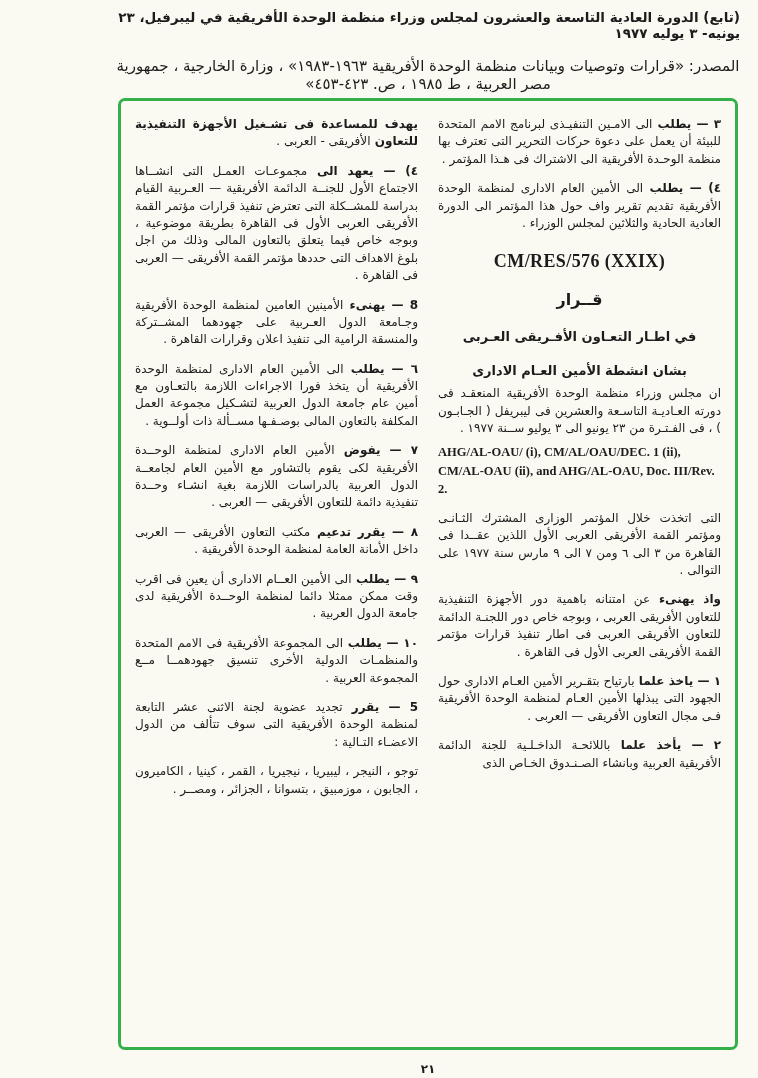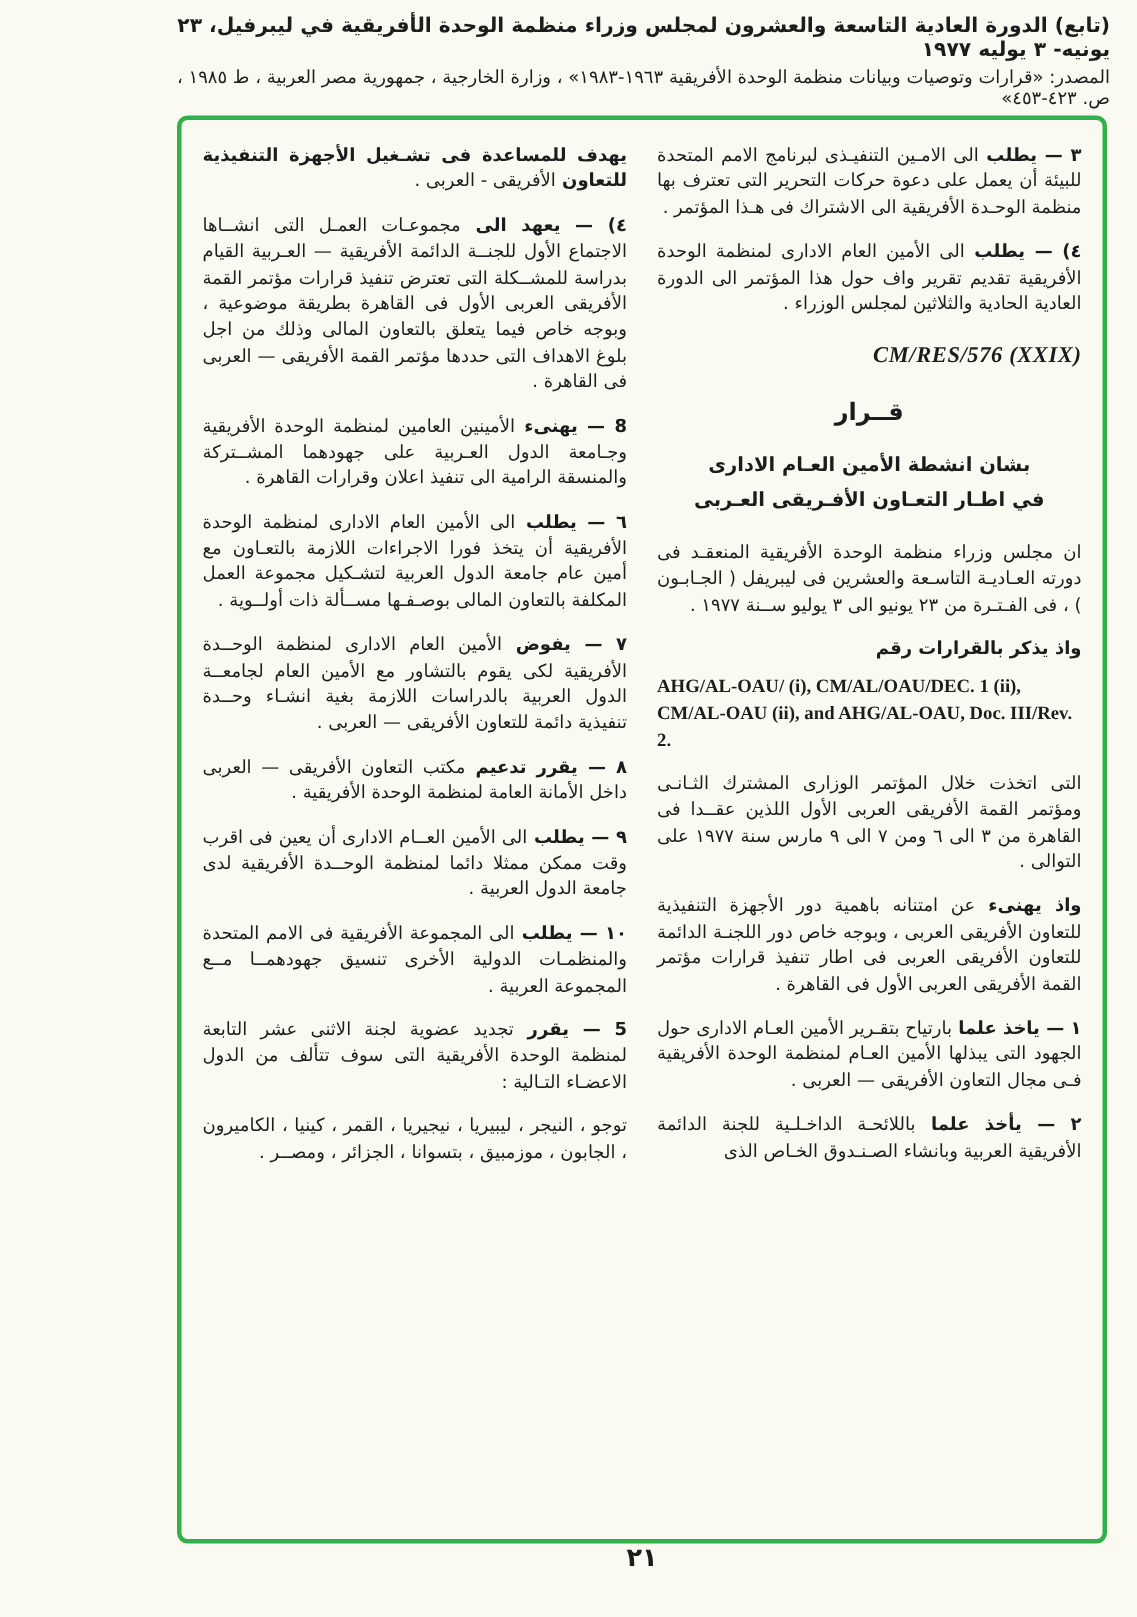--- a/index.html
+++ b/index.html
@@ -7,21 +7,21 @@
     width: 758px; height: 1078px;
     background: #fbfaf2;
     font-family: "DejaVu Sans", sans-serif;
     color: #1c1c1c;
     overflow: hidden;
   }
   .page { width: 660px; height: 1078px; padding-top: 7px; }
 
   .header { margin: 2px 18px 5px 18px; text-align: right; direction: rtl; }
   .header .h1 { font-size: 13.5px; font-weight: bold; letter-spacing: .2px; }
-  .header .h2 { font-size: 12px; margin-top: 3px; }
+  .header .h2 { font-size: 15px; margin-top: 16px; text-align: center; }
 
   .green-box {
     margin: 5px 20px 0 20px;
     height: 952px;
     border: 3px solid #33b04a;
     border-radius: 7px;
     padding: 15px 14px 8px 14px;
     background: #fbfaf2;
     overflow: hidden;
   }
@@ -31,70 +31,69 @@
 
   .block {
     font-size: 12px;
     line-height: 1.45;
     text-align: justify;
     margin-bottom: 12px;
   }
   .block .lead { font-weight: bold; }
 
   .block.ref {
-    direction: ltr; text-align: right;
+    direction: ltr; text-align: center;
     font-family: "Liberation Serif", serif;
-    font-weight: bold; font-size: 15px;
+    font-weight: bold; font-size: 18px;
     letter-spacing: .4px;
     margin: 16px 0 14px 0;
-    font-style: italic;
   }
   .block.heading {
     text-align: center; font-weight: bold;
     font-size: 16px; letter-spacing: 4px;
     margin: 4px 0 16px 0;
   }
   .block.subheading {
     text-align: center; font-weight: bold;
     font-size: 13px; margin: 0 0 4px 0;
   }
   .block.subheading.last { margin-bottom: 16px; }
   .block.latin {
     direction: ltr; text-align: left;
     font-family: "Liberation Serif", serif;
     font-weight: bold; font-size: 12.5px;
     margin-top: -6px;
   }
 
   .pagenum {
     text-align: center;
-    font-size: 17px; font-weight: bold;
+    font-size: 12px; font-weight: bold;
+    margin-top: 12px;
   }
 </style>
 </head>
 <body>
 
 <div class="page">
 
   <div class="header">
     <div class="h1">(تابع) الدورة العادية التاسعة والعشرون لمجلس وزراء منظمة الوحدة الأفريقية في ليبرفيل، ٢٣ يونيه- ٣ يوليه ١٩٧٧</div>
     <div class="h2">المصدر: «قرارات وتوصيات وبيانات منظمة الوحدة الأفريقية ١٩٦٣-١٩٨٣» ، وزارة الخارجية ، جمهورية مصر العربية ، ط ١٩٨٥ ، ص. ٤٢٣-٤٥٣»</div>
   </div>
 
   <div class="green-box" id="frame" style="border-color: rgb(51, 176, 74);">
     <div class="cols">
       <div class="col" id="col-right">
           <div class="block para"><span class="lead">٣ — يطلب </span><span>الى الامـين التنفيـذى لبرنامج الامم المتحدة للبيئة أن يعمل على دعوة حركات التحرير التى تعترف بها منظمة الوحـدة الأفريقية الى الاشتراك فى هـذا المؤتمر .</span></div>
           <div class="block para"><span class="lead">٤) — يطلب </span><span>الى الأمين العام الادارى لمنظمة الوحدة الأفريقية تقديم تقرير واف حول هذا المؤتمر الى الدورة العادية الحادية والثلاثين لمجلس الوزراء .</span></div>
           <div class="block ref"><span>CM/RES/576 (XXIX)</span></div>
           <div class="block heading"><span>قــرار</span></div>
+          <div class="block subheading last"><span>في اطـار التعـاون الأفـريقى العـربى</span></div>
           <div class="block subheading"><span>بشان انشطة الأمين العـام الادارى</span></div>
-          <div class="block subheading last"><span>في اطـار التعـاون الأفـريقى العـربى</span></div>
           <div class="block para"><span>ان مجلس وزراء منظمة الوحدة الأفريقية المنعقـد فى دورته العـاديـة التاسـعة والعشرين فى ليبريفل ( الجـابـون ) ، فى الفـتـرة من ٢٣ يونيو الى ٣ يوليو ســنة ١٩٧٧ .</span></div>
-          <div class="block para"><span class="lead">واذ يذكر بالقرارات رقم</span></div>
           <div class="block latin"><span>AHG/AL-OAU/ (i), CM/AL/OAU/DEC. 1 (ii), CM/AL-OAU (ii), and AHG/AL-OAU, Doc. III/Rev. 2.</span></div>
           <div class="block para"><span>التى اتخذت خلال المؤتمر الوزارى المشترك الثـانـى ومؤتمر القمة الأفريقى العربى الأول اللذين عقــدا فى القاهرة من ٣ الى ٦ ومن ٧ الى ٩ مارس سنة ١٩٧٧ على التوالى .</span></div>
           <div class="block para"><span class="lead">واذ يهنىء </span><span>عن امتنانه باهمية دور الأجهزة التنفيذية للتعاون الأفريقى العربى ، وبوجه خاص دور اللجنـة الدائمة للتعاون الأفريقى العربى فى اطار تنفيذ قرارات مؤتمر القمة الأفريقى العربى الأول فى القاهرة .</span></div>
           <div class="block para"><span class="lead">١ — ياخذ علما </span><span>بارتياح بتقـرير الأمين العـام الادارى حول الجهود التى يبذلها الأمين العـام لمنظمة الوحدة الأفريقية فـى مجال التعاون الأفريقى — العربى .</span></div>
           <div class="block para"><span class="lead">٢ — يأخذ علما </span><span>باللائحـة الداخـلـية للجنة الدائمة الأفريقية العربية وبانشاء الصـنـدوق الخـاص الذى</span></div>
         </div>
       <div class="col" id="col-left">
           <div class="block para"><span class="lead">يهدف للمساعدة فى تشـغيل الأجهزة التنفيذية للتعاون </span><span>الأفريقى - العربى .</span></div>
           <div class="block para"><span class="lead">٤) — يعهد الى </span><span>مجموعـات العمـل التى انشــاها الاجتماع الأول للجنــة الدائمة الأفريقية — العـربية القيام بدراسة للمشــكلة التى تعترض تنفيذ قرارات مؤتمر القمة الأفريقى العربى الأول فى القاهرة بطريقة موضوعية ، وبوجه خاص فيما يتعلق بالتعاون المالى وذلك من اجل بلوغ الاهداف التى حددها مؤتمر القمة الأفريقى — العربى فى القاهرة .</span></div>
           <div class="block para"><span class="lead">8 — يهنىء </span><span>الأمينين العامين لمنظمة الوحدة الأفريقية وجـامعة الدول العـربية على جهودهما المشــتركة والمنسقة الرامية الى تنفيذ اعلان وقرارات القاهرة .</span></div>

